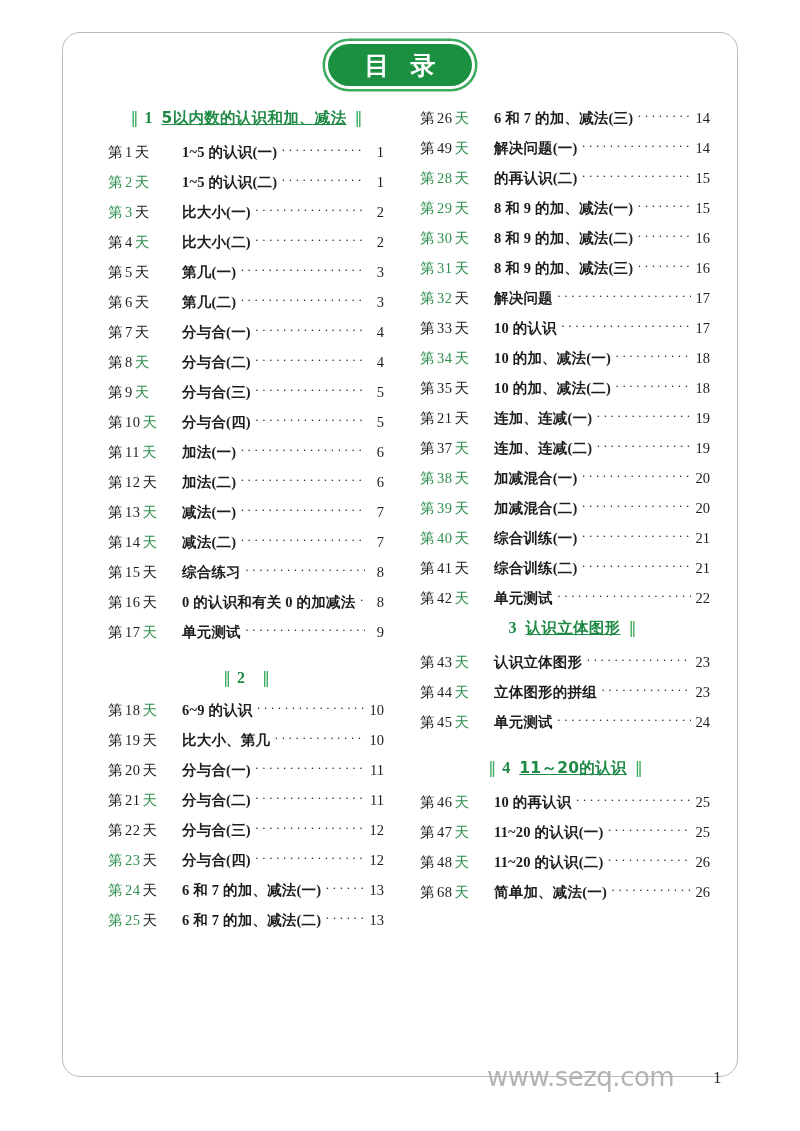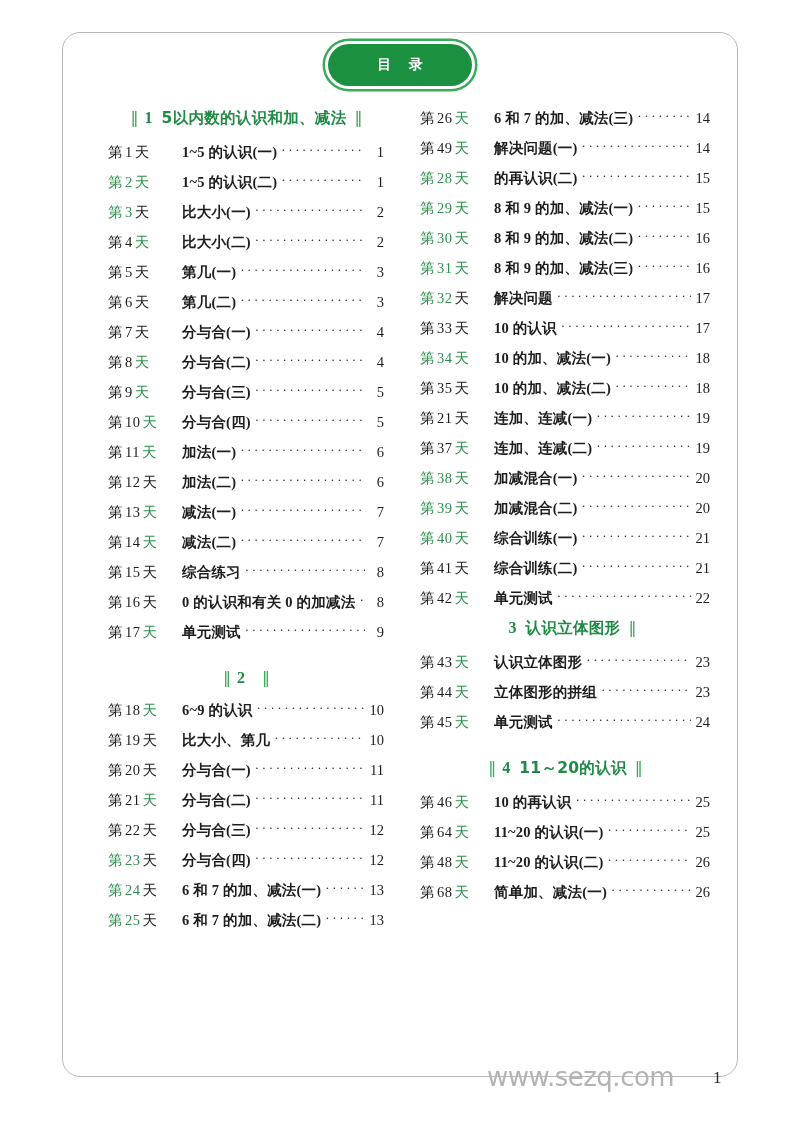--- a/index.html
+++ b/index.html
@@ -39,22 +39,22 @@
     border-radius: 21px;
     background: #1a9040;
     box-shadow: 0 0 0 3px #ffffff, 0 0 0 5.5px #3aab5c;
     display: flex;
     align-items: center;
     justify-content: center;
     z-index: 5;
   }
   #toc-header .title {
     color: #ffffff;
-    font-family: Liberation Serif, serif;
-    font-size: 14px;
+    font-family: Liberation Sans, sans-serif;
+    font-size: 25px;
     font-weight: bold;
     letter-spacing: 7px;
     text-indent: 7px;
     white-space: pre;
   }
 
   
   #columns {
     position: absolute;
     left: 62px;
@@ -92,21 +92,21 @@
     color: #3aab5c;
     letter-spacing: -1px;
   }
   .section-head .bars.hidden-left { visibility: hidden; }
   .section-head .sec-num {
     font-family: "Liberation Serif", serif;
     font-size: 16px;
     font-weight: bold;
     margin: 0 9px 0 7px;
   }
-  .section-head .sec-title { letter-spacing: 0.3px; }
+  .section-head .sec-title { letter-spacing: 0.3px; text-decoration: underline; }
   .section-head .bars.right { margin-left: 8px; }
 
   
   .entry {
     display: flex;
     align-items: baseline;
     font-size: 14.5px;
     line-height: 1;
     height: 30px;
     color: #1d1d1d;
@@ -490,21 +490,21 @@
         <span class="sec-title">11～20的认识</span>
         <span class="bars right">‖</span>
       </div>
       <div class="entry">
         <span class="day mixed"><span>第</span><span class="dnum">46</span><span class="dtail">天</span></span>
         <span class="title">10 的再认识</span>
         <span class="leader"></span>
         <span class="pg">25</span>
       </div>
       <div class="entry">
-        <span class="day mixed"><span>第</span><span class="dnum">64</span><span class="dtail">天</span></span>
+        <span class="day mixed"><span>第</span><span class="dnum">47</span><span class="dtail">天</span></span>
         <span class="title">11~20 的认识(一)</span>
         <span class="leader"></span>
         <span class="pg">25</span>
       </div>
       <div class="entry">
         <span class="day mixed"><span>第</span><span class="dnum">48</span><span class="dtail">天</span></span>
         <span class="title">11~20 的认识(二)</span>
         <span class="leader"></span>
         <span class="pg">26</span>
       </div>

